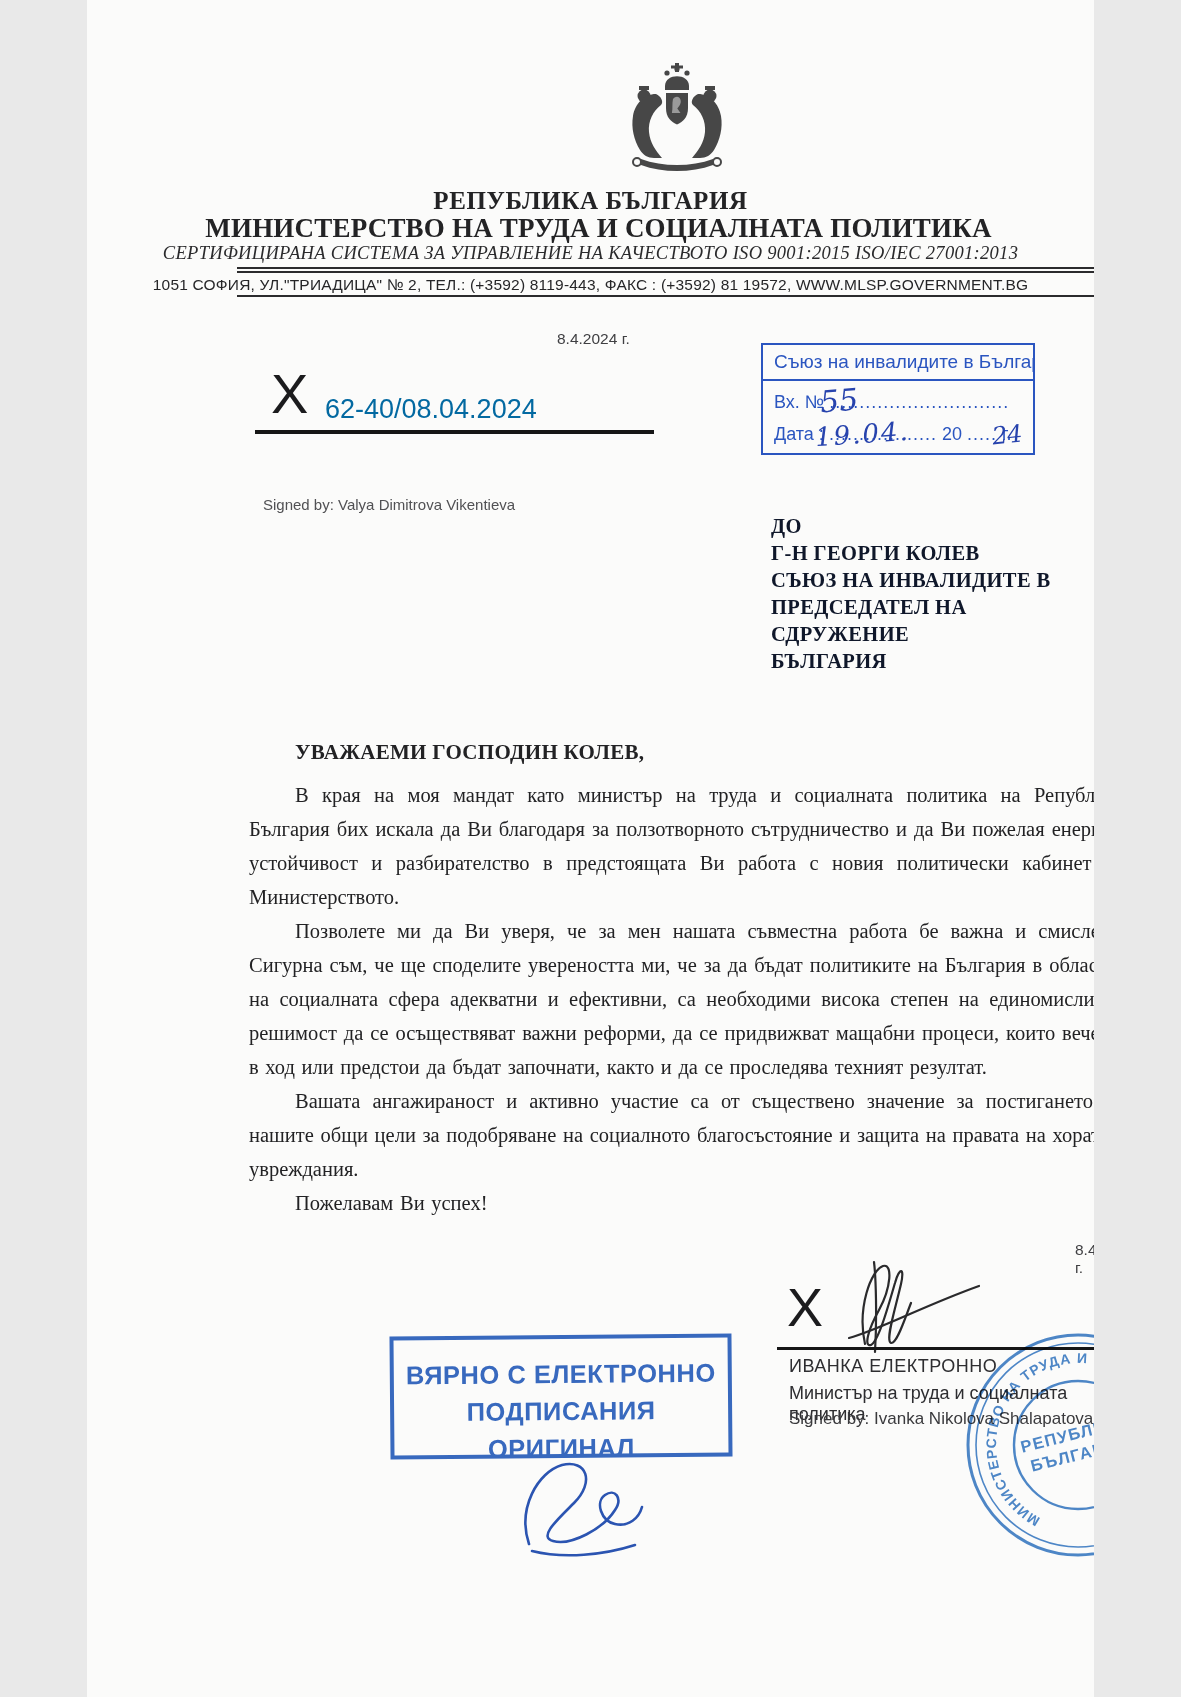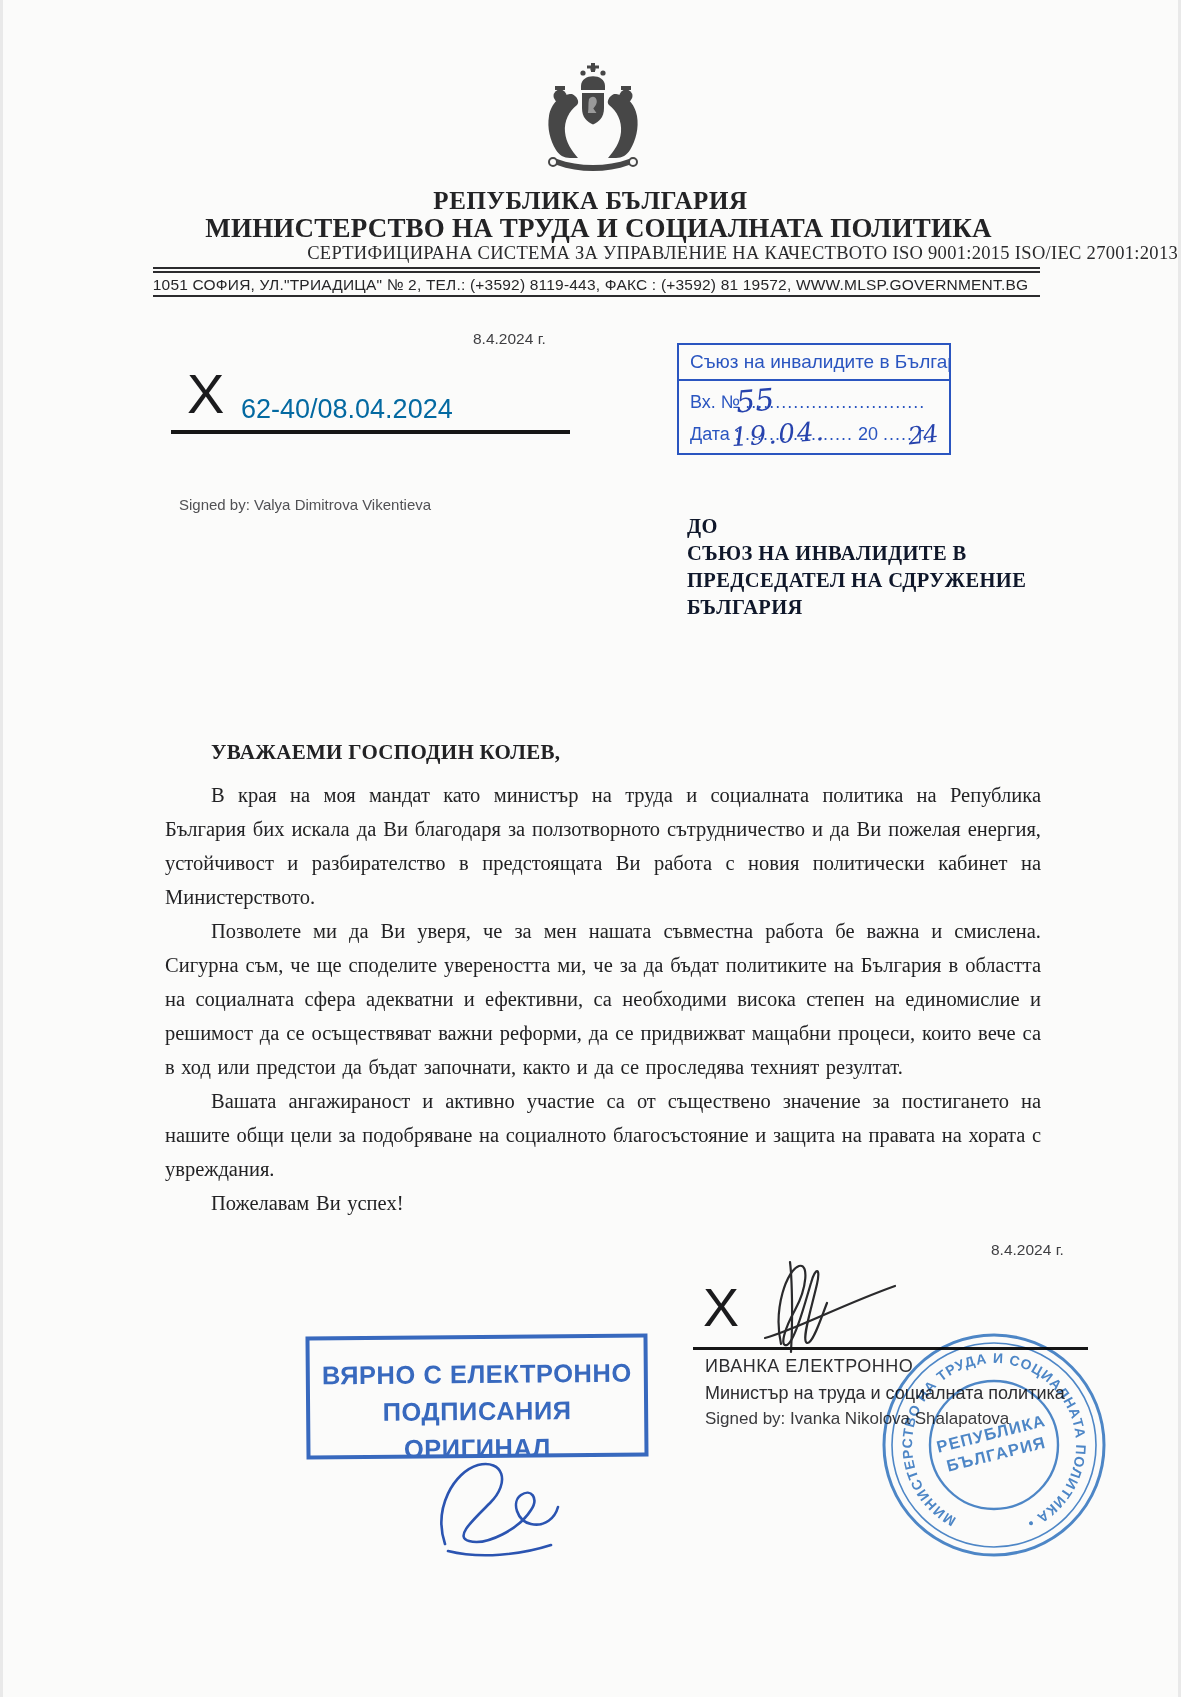--- a/index.html
+++ b/index.html
@@ -1,26 +1,26 @@
 <!DOCTYPE html>
 <html><head>
 <meta charset="utf-8">
 <style>
   html,body{margin:0;padding:0;background:#e9e9e9;}
-  .page{position:relative;width:1175px;height:1697px;margin:0 auto;background:#fbfbfa;
+  .page{position:relative;width:1007px;height:1697px;margin:0 auto;background:#fbfbfa;
         font-family:"Liberation Serif",serif;color:#1f1f22;overflow:hidden;}
   .page *{box-sizing:border-box;}
   .abs{position:absolute;}
 
   
   .hdr-republic{left:0;right:0;top:187px;text-align:center;font-weight:bold;
     font-size:25px;letter-spacing:.6px;color:#232325;}
   .hdr-ministry{left:0;right:0;top:213px;text-align:center;font-weight:bold;
     font-size:27px;letter-spacing:.2px;color:#232325;margin-left:16px;}
-  .hdr-cert{left:0;right:0;top:243px;text-align:right;
+  .hdr-cert{left:0;right:0;top:243px;text-align:center;font-style:italic;
     font-size:18.5px;letter-spacing:.3px;color:#2a2a2c;}
   .rule{background:#2b2b2d;}
   .rule-a{left:150px;top:267px;width:887px;height:2px;}
   .rule-b{left:150px;top:271px;width:887px;height:2px;}
   .rule-c{left:150px;top:295px;width:887px;height:1.5px;}
   .hdr-addr{left:0;right:0;top:276px;text-align:center;font-family:"Liberation Sans",sans-serif;
     font-size:15.5px;letter-spacing:.2px;color:#262628;}
 
   
   .date-top{left:470px;top:330px;font-family:"Liberation Sans",sans-serif;font-size:15.5px;color:#3f3f42;}
@@ -131,20 +131,21 @@
       <span class="dots">.....</span>
       <span>г.</span>
     </div>
     <div class="hand hand-55">55</div>
     <div class="hand hand-date">19.04.</div>
     <div class="hand hand-24">24</div>
   </div>
 
   <div class="abs recipient">
     <div>ДО</div>
+    <div>Г-Н ГЕОРГИ КОЛЕВ</div>
     <div>СЪЮЗ НА ИНВАЛИДИТЕ В</div>
     <div>ПРЕДСЕДАТЕЛ НА СДРУЖЕНИЕ</div>
     <div>БЪЛГАРИЯ</div>
   </div>
 
   <div class="abs letter">
     <div class="salutation">УВАЖАЕМИ ГОСПОДИН КОЛЕВ,</div>
     <p>В края на моя мандат като министър на труда и социалната политика на Република България бих искала да Ви благодаря за ползотворното сътрудничество и да Ви пожелая енергия, устойчивост и разбирателство в предстоящата Ви работа с новия политически кабинет на Министерството.</p>
     <p>Позволете ми да Ви уверя, че за мен нашата съвместна работа бе важна и смислена. Сигурна съм, че ще споделите увереността ми, че за да бъдат политиките на България в областта на социалната сфера адекватни и ефективни, са необходими висока степен на единомислие и решимост да се осъществяват важни реформи, да се придвижват мащабни процеси, които вече са в ход или предстои да бъдат започнати, както и да се проследява техният резултат.</p>
     <p>Вашата ангажираност и активно участие са от съществено значение за постигането на нашите общи цели за подобряване на социалното благосъстояние и защита на правата на хората с увреждания.</p>

